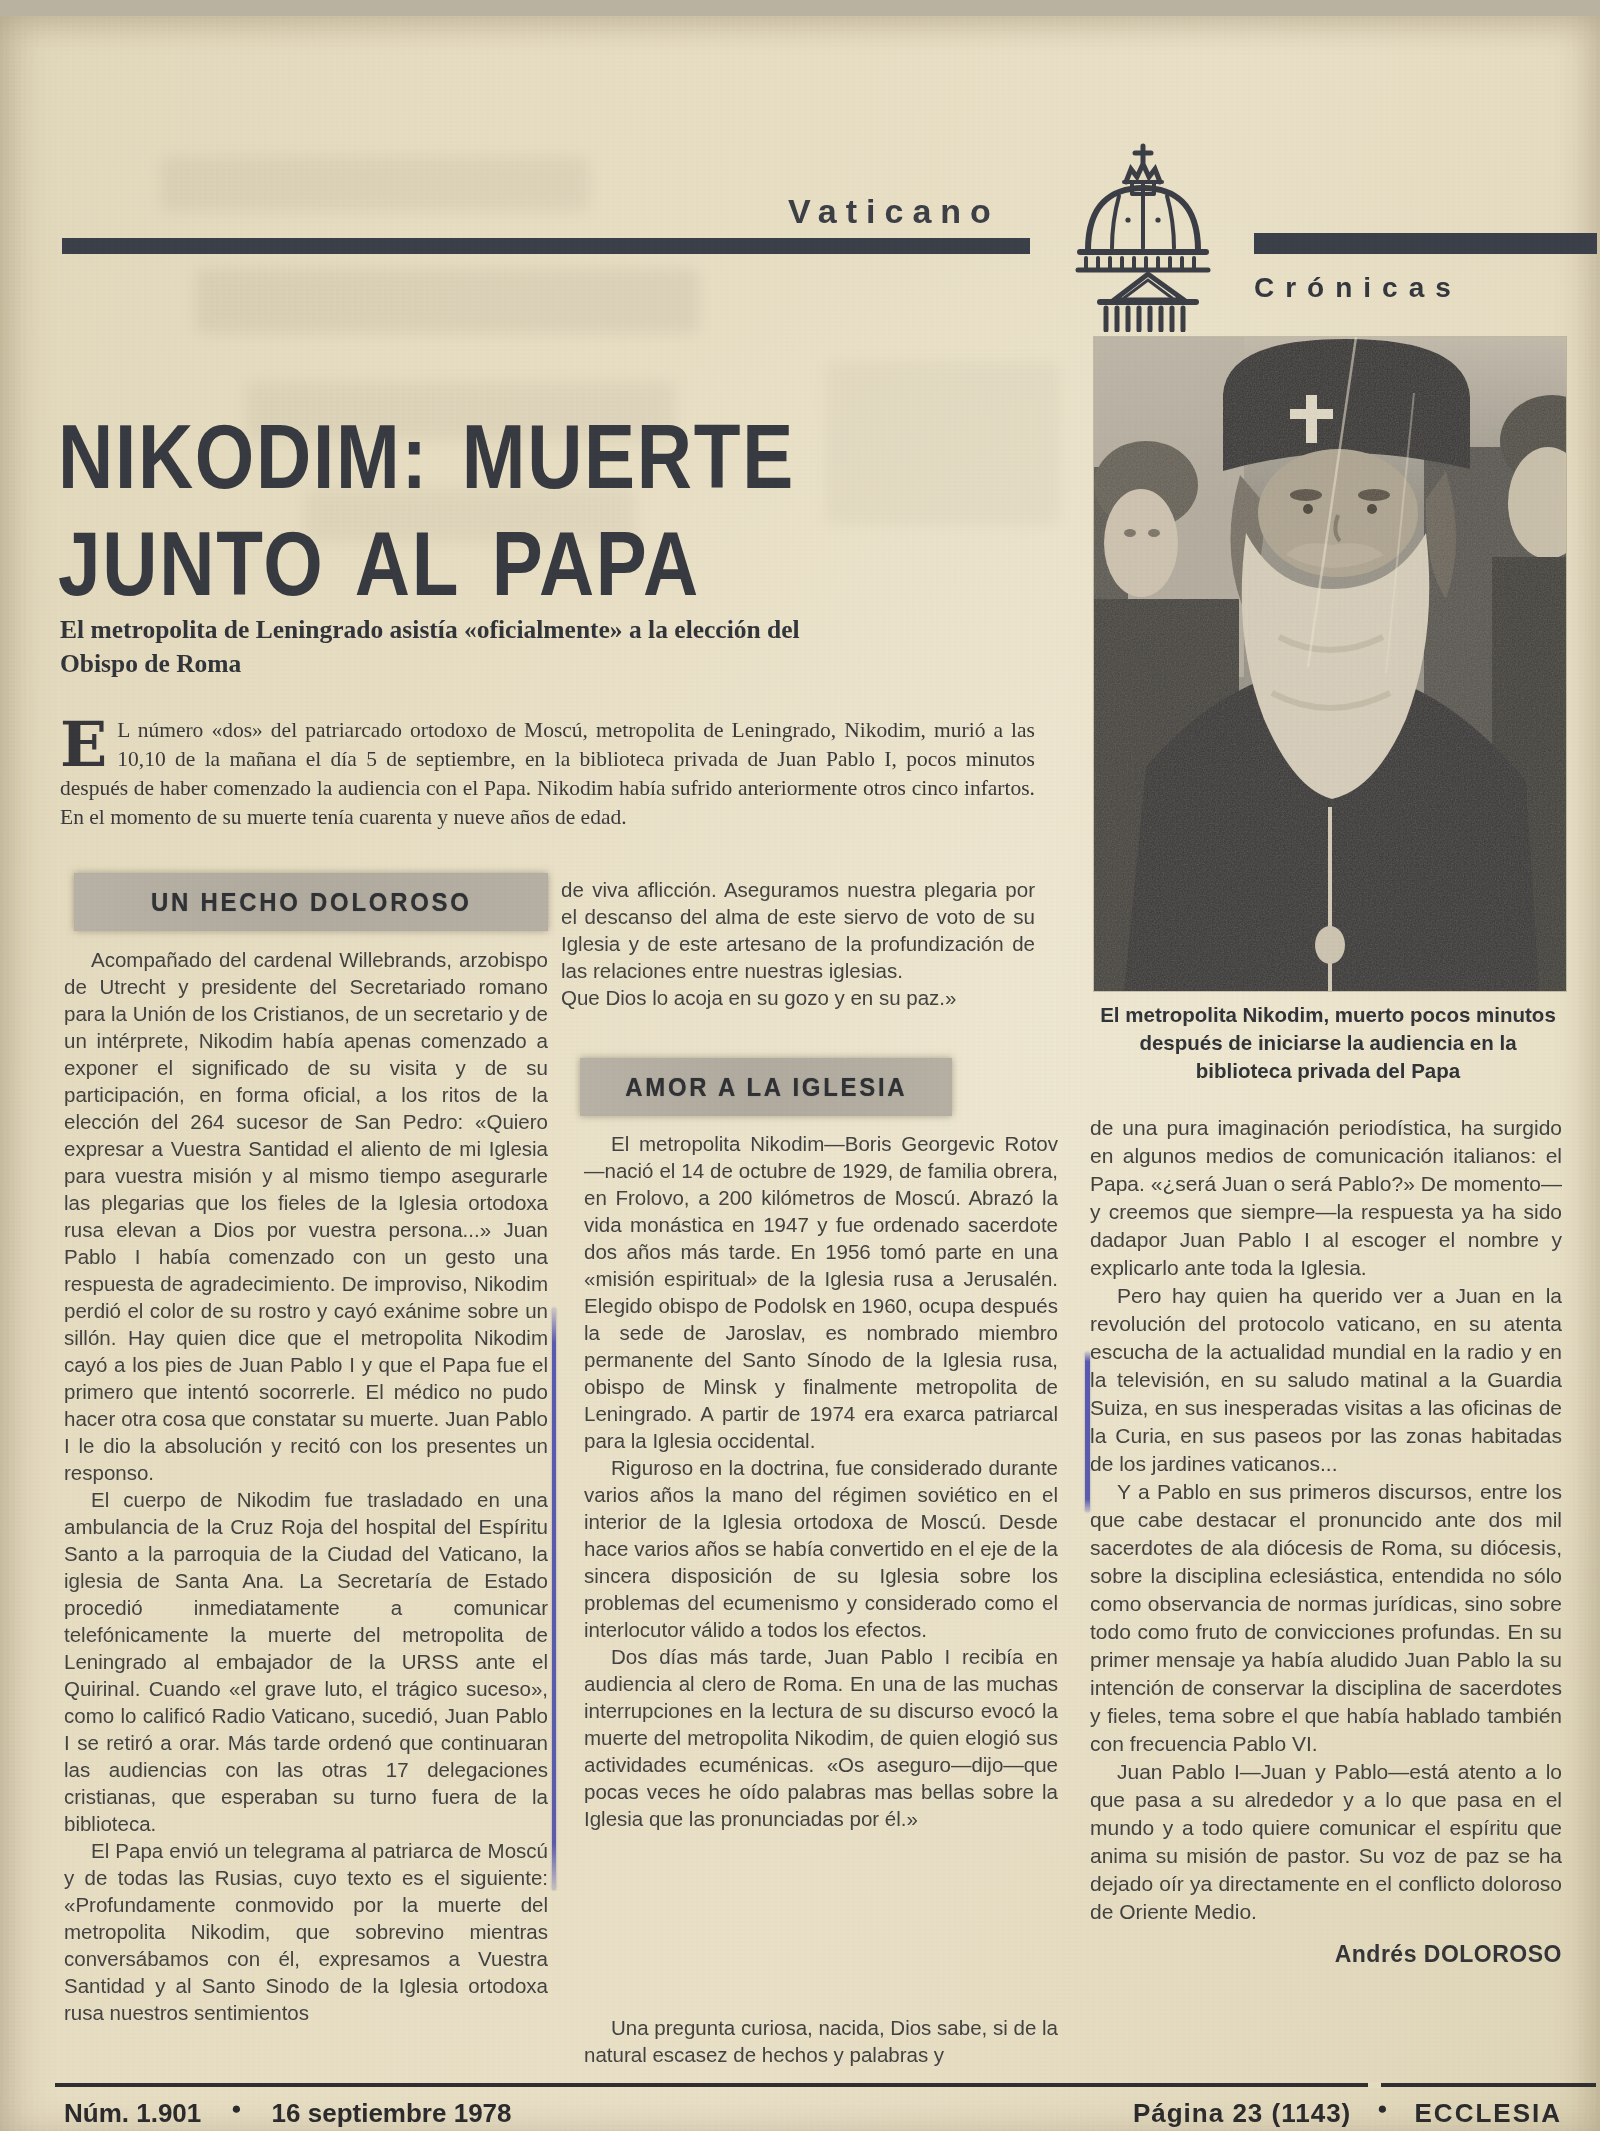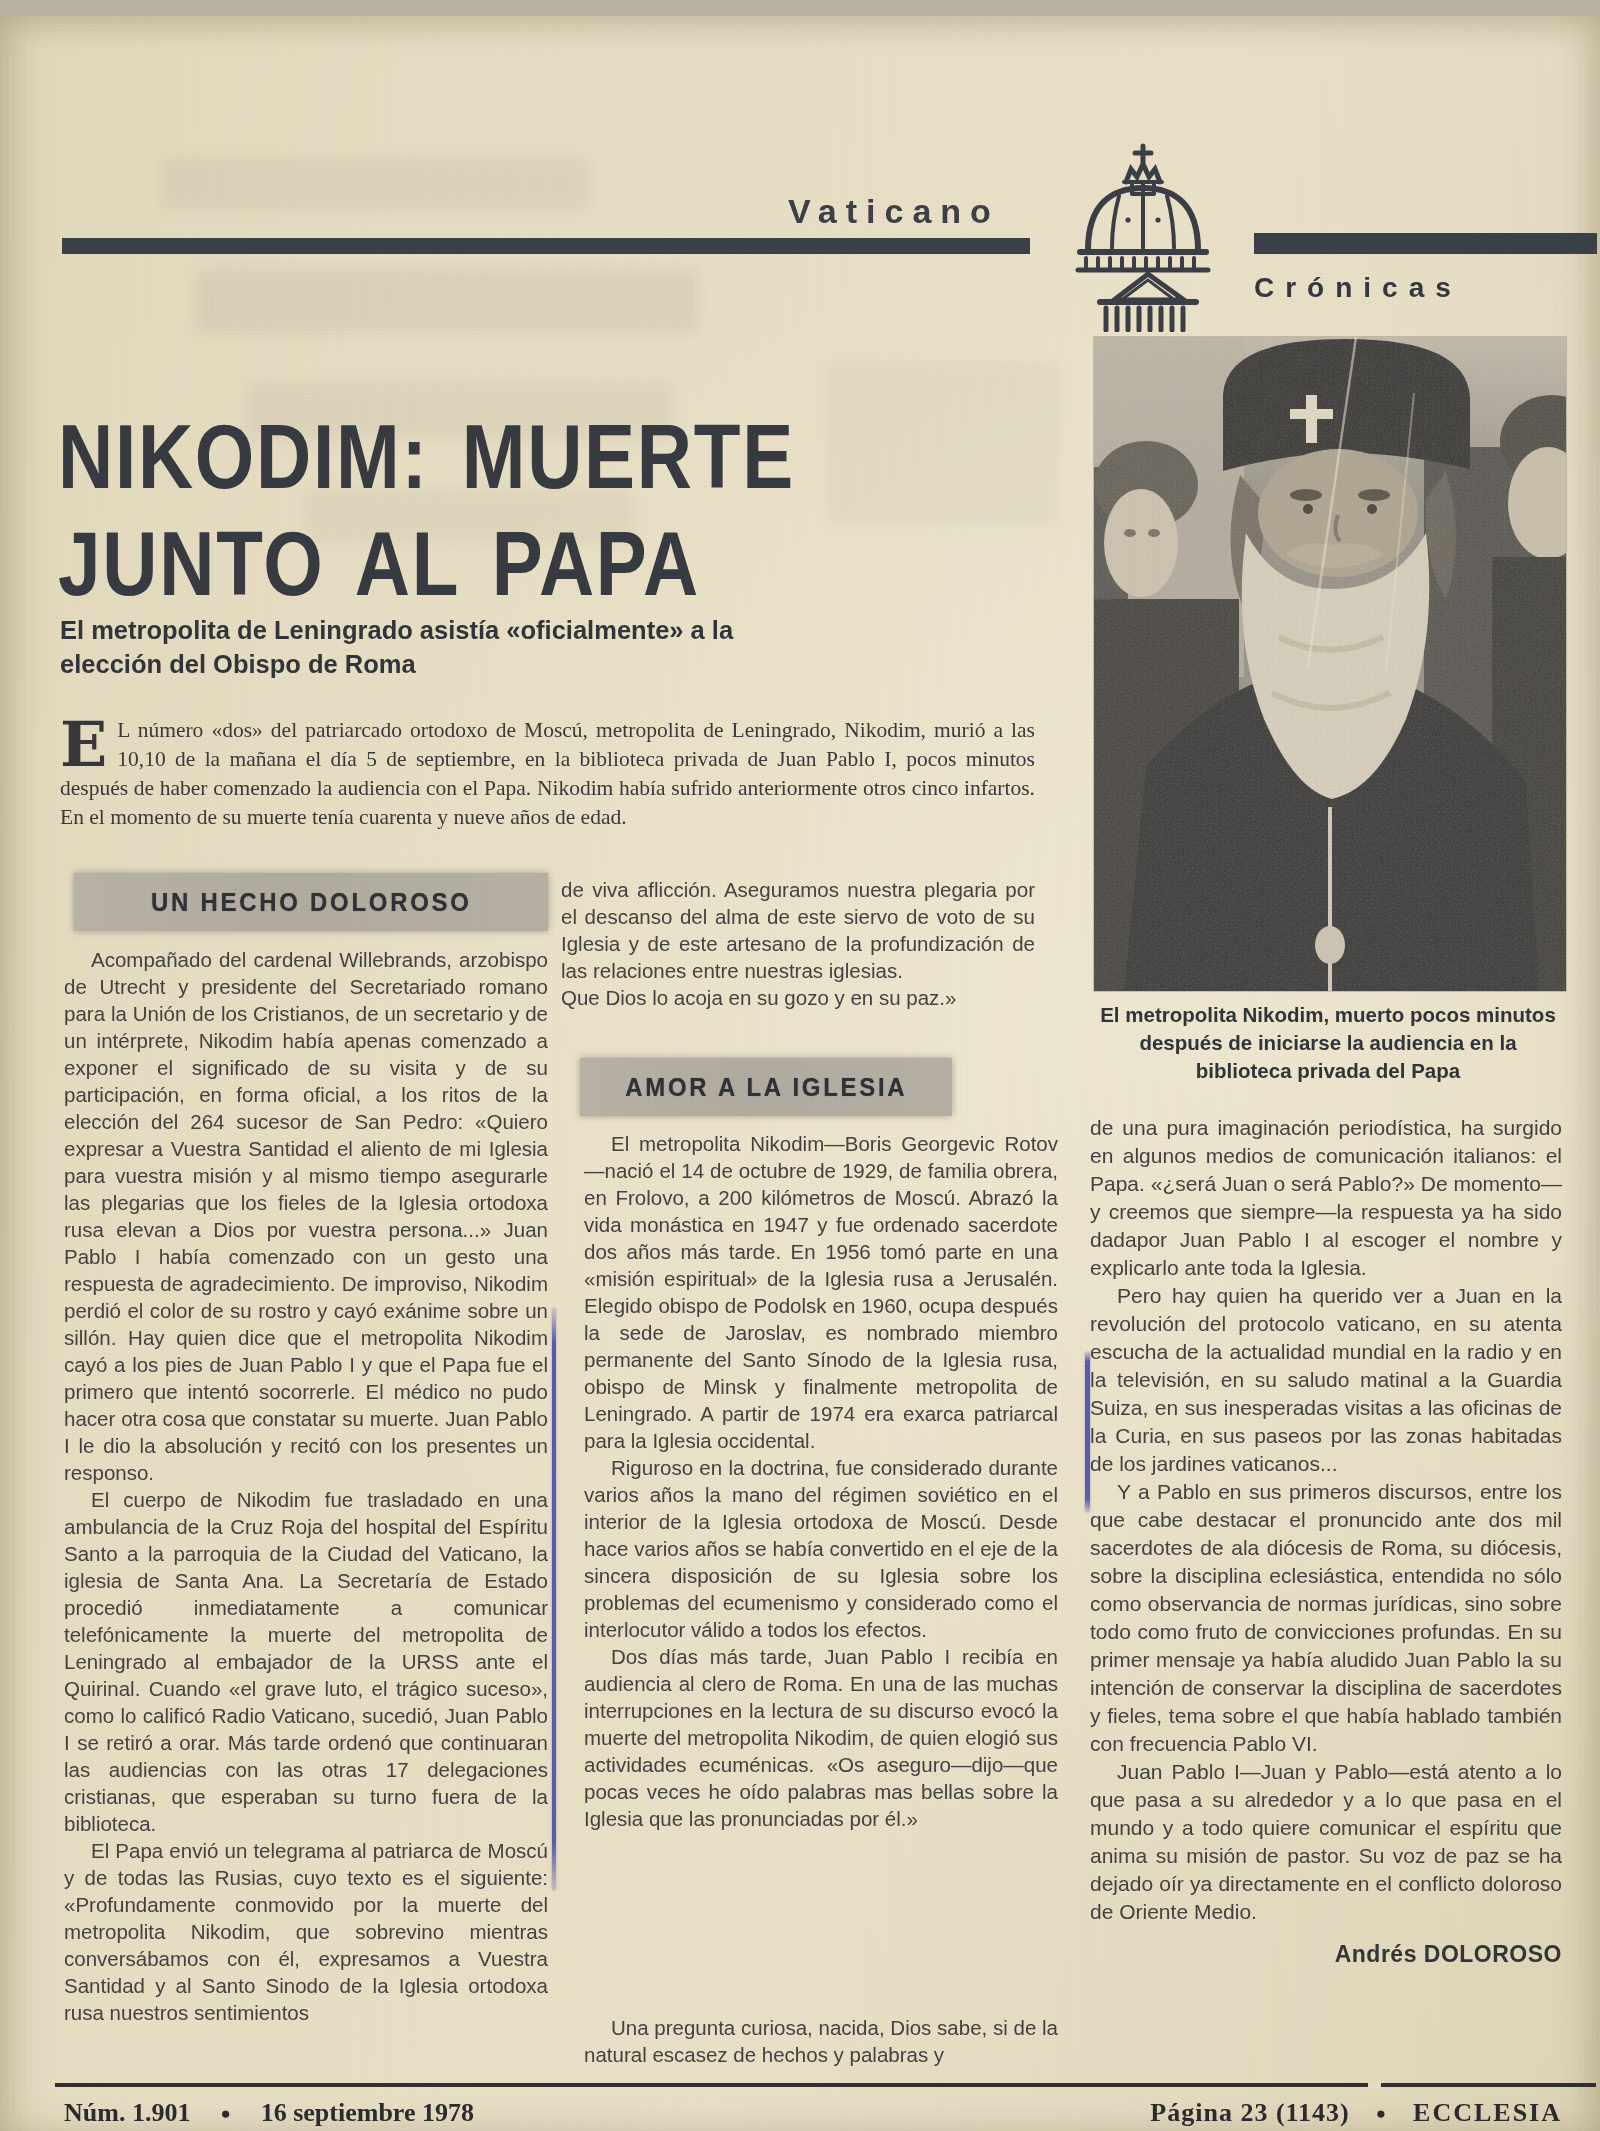--- a/index.html
+++ b/index.html
@@ -21,21 +21,21 @@
   }
   .ghost{position:absolute;background:#8d8571;filter:blur(7px);border-radius:10px;pointer-events:none;}
   .abs{position:absolute;}
   .rule{background:#3a3e48;}
   .kicker{font-weight:bold;color:#3b3e46;}
   .headline{
     left:58px;top:388px;width:900px;font-weight:bold;color:#36393f;
     font-size:90px;line-height:107px;letter-spacing:2px;word-spacing:12px;
     transform:scaleX(.85);transform-origin:left top;white-space:nowrap;
   }
-  .subhead{left:60px;top:597px;width:778px;font-weight:bold;font-size:25.5px;line-height:34px;color:#303338;}
+  .subhead{left:60px;top:597px;width:778px;font-weight:bold;font-size:25.5px;line-height:34px;color:#303338;font-family:Liberation Serif, serif;}
   .lead{left:60px;top:700px;width:975px;font-family:"Liberation Serif","DejaVu Serif",serif;
         font-size:21.5px;line-height:29px;color:#38383a;text-align:justify;}
   .dropcap{float:left;font-weight:bold;font-size:62px;line-height:54px;padding:2px 10px 0 0;color:#36363a;
            font-family:"DejaVu Serif",serif;}
   .bar{background:linear-gradient(90deg,#b7b2a5 0%,#b0ab9e 45%,#b5b0a3 100%);
        box-shadow:0 0 7px rgba(110,104,86,.55);display:flex;align-items:center;justify-content:center;}
   .bar .lbl{font-weight:bold;font-size:26px;letter-spacing:3px;color:#2e3034;
             transform:scaleX(.92);white-space:nowrap;text-shadow:0 0 1px rgba(40,40,45,.6);}
   .col{position:absolute;text-align:justify;}
   .col p{margin:0;}
@@ -44,22 +44,22 @@
   .indent{text-indent:27px;}
   .gap18{margin-top:18px;} .gap26{margin-top:26px;}
   .caption{left:1090px;top:985px;width:476px;text-align:center;font-weight:bold;
            font-size:20.5px;line-height:28px;color:#2f3237;}
   .byline{margin-top:14px;text-align:right;font-weight:bold;font-size:23px;letter-spacing:.5px;color:#333437;}
   .pen{position:absolute;border-radius:3px;pointer-events:none;
        background:linear-gradient(180deg, rgba(66,70,178,.15), rgba(62,64,172,.85) 6%, rgba(56,58,165,.8) 92%, rgba(66,70,178,.2));
        box-shadow:0 0 2px rgba(60,62,170,.5);}
   .footer-rule{left:55px;top:2067px;width:1541px;height:4px;background:#2e2e30;}
   .frule-gap{left:1368px;top:2066px;width:13px;height:6px;background:#e6dcc1;}
-  .footer-text{font-family:Liberation Serif, serif;font-weight:bold;font-size:26px;color:#2a2a2c;
-               display:flex;align-items:center;}
+  .footer-text{font-family:Liberation Sans, sans-serif;font-weight:bold;font-size:26px;color:#2a2a2c;
+               display:flex;}
   .footer-text .dot{font-size:17px;position:relative;top:1px;}
   .fl{left:64px;top:2082px;gap:30px;}
   .fr{right:38px;top:2082px;gap:26px;letter-spacing:1px;}
   .photo-wrap{left:1094px;top:321px;width:472px;height:654px;filter:sepia(.14) contrast(.93) brightness(1.01);
               box-shadow:0 0 0 1px rgba(70,65,50,.25);}
   svg{display:block;}
 </style>
 </head>
 <body>
 

